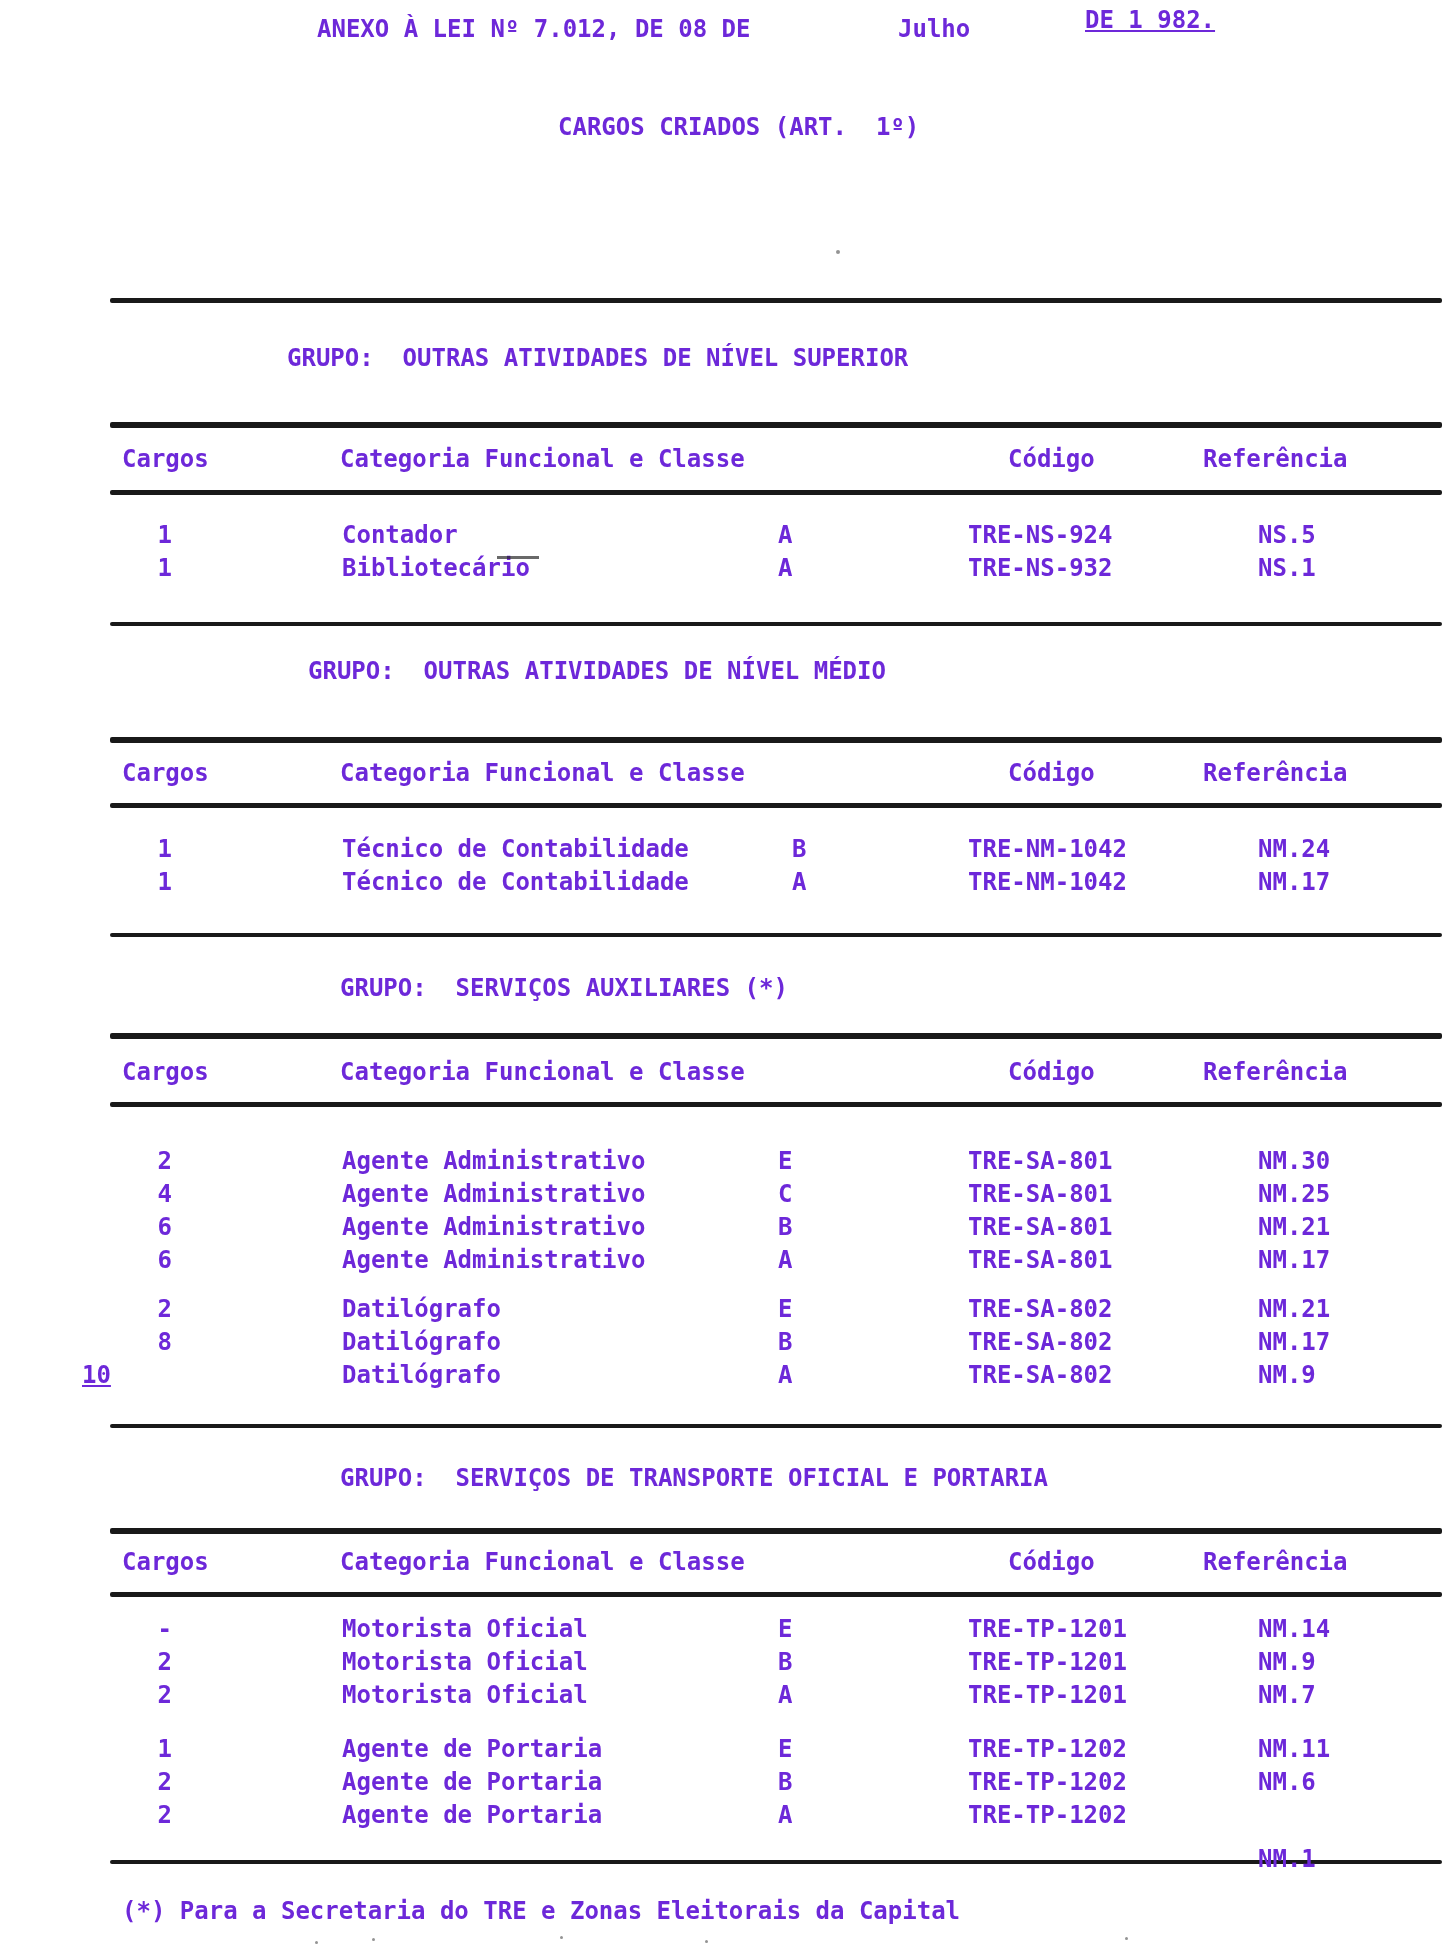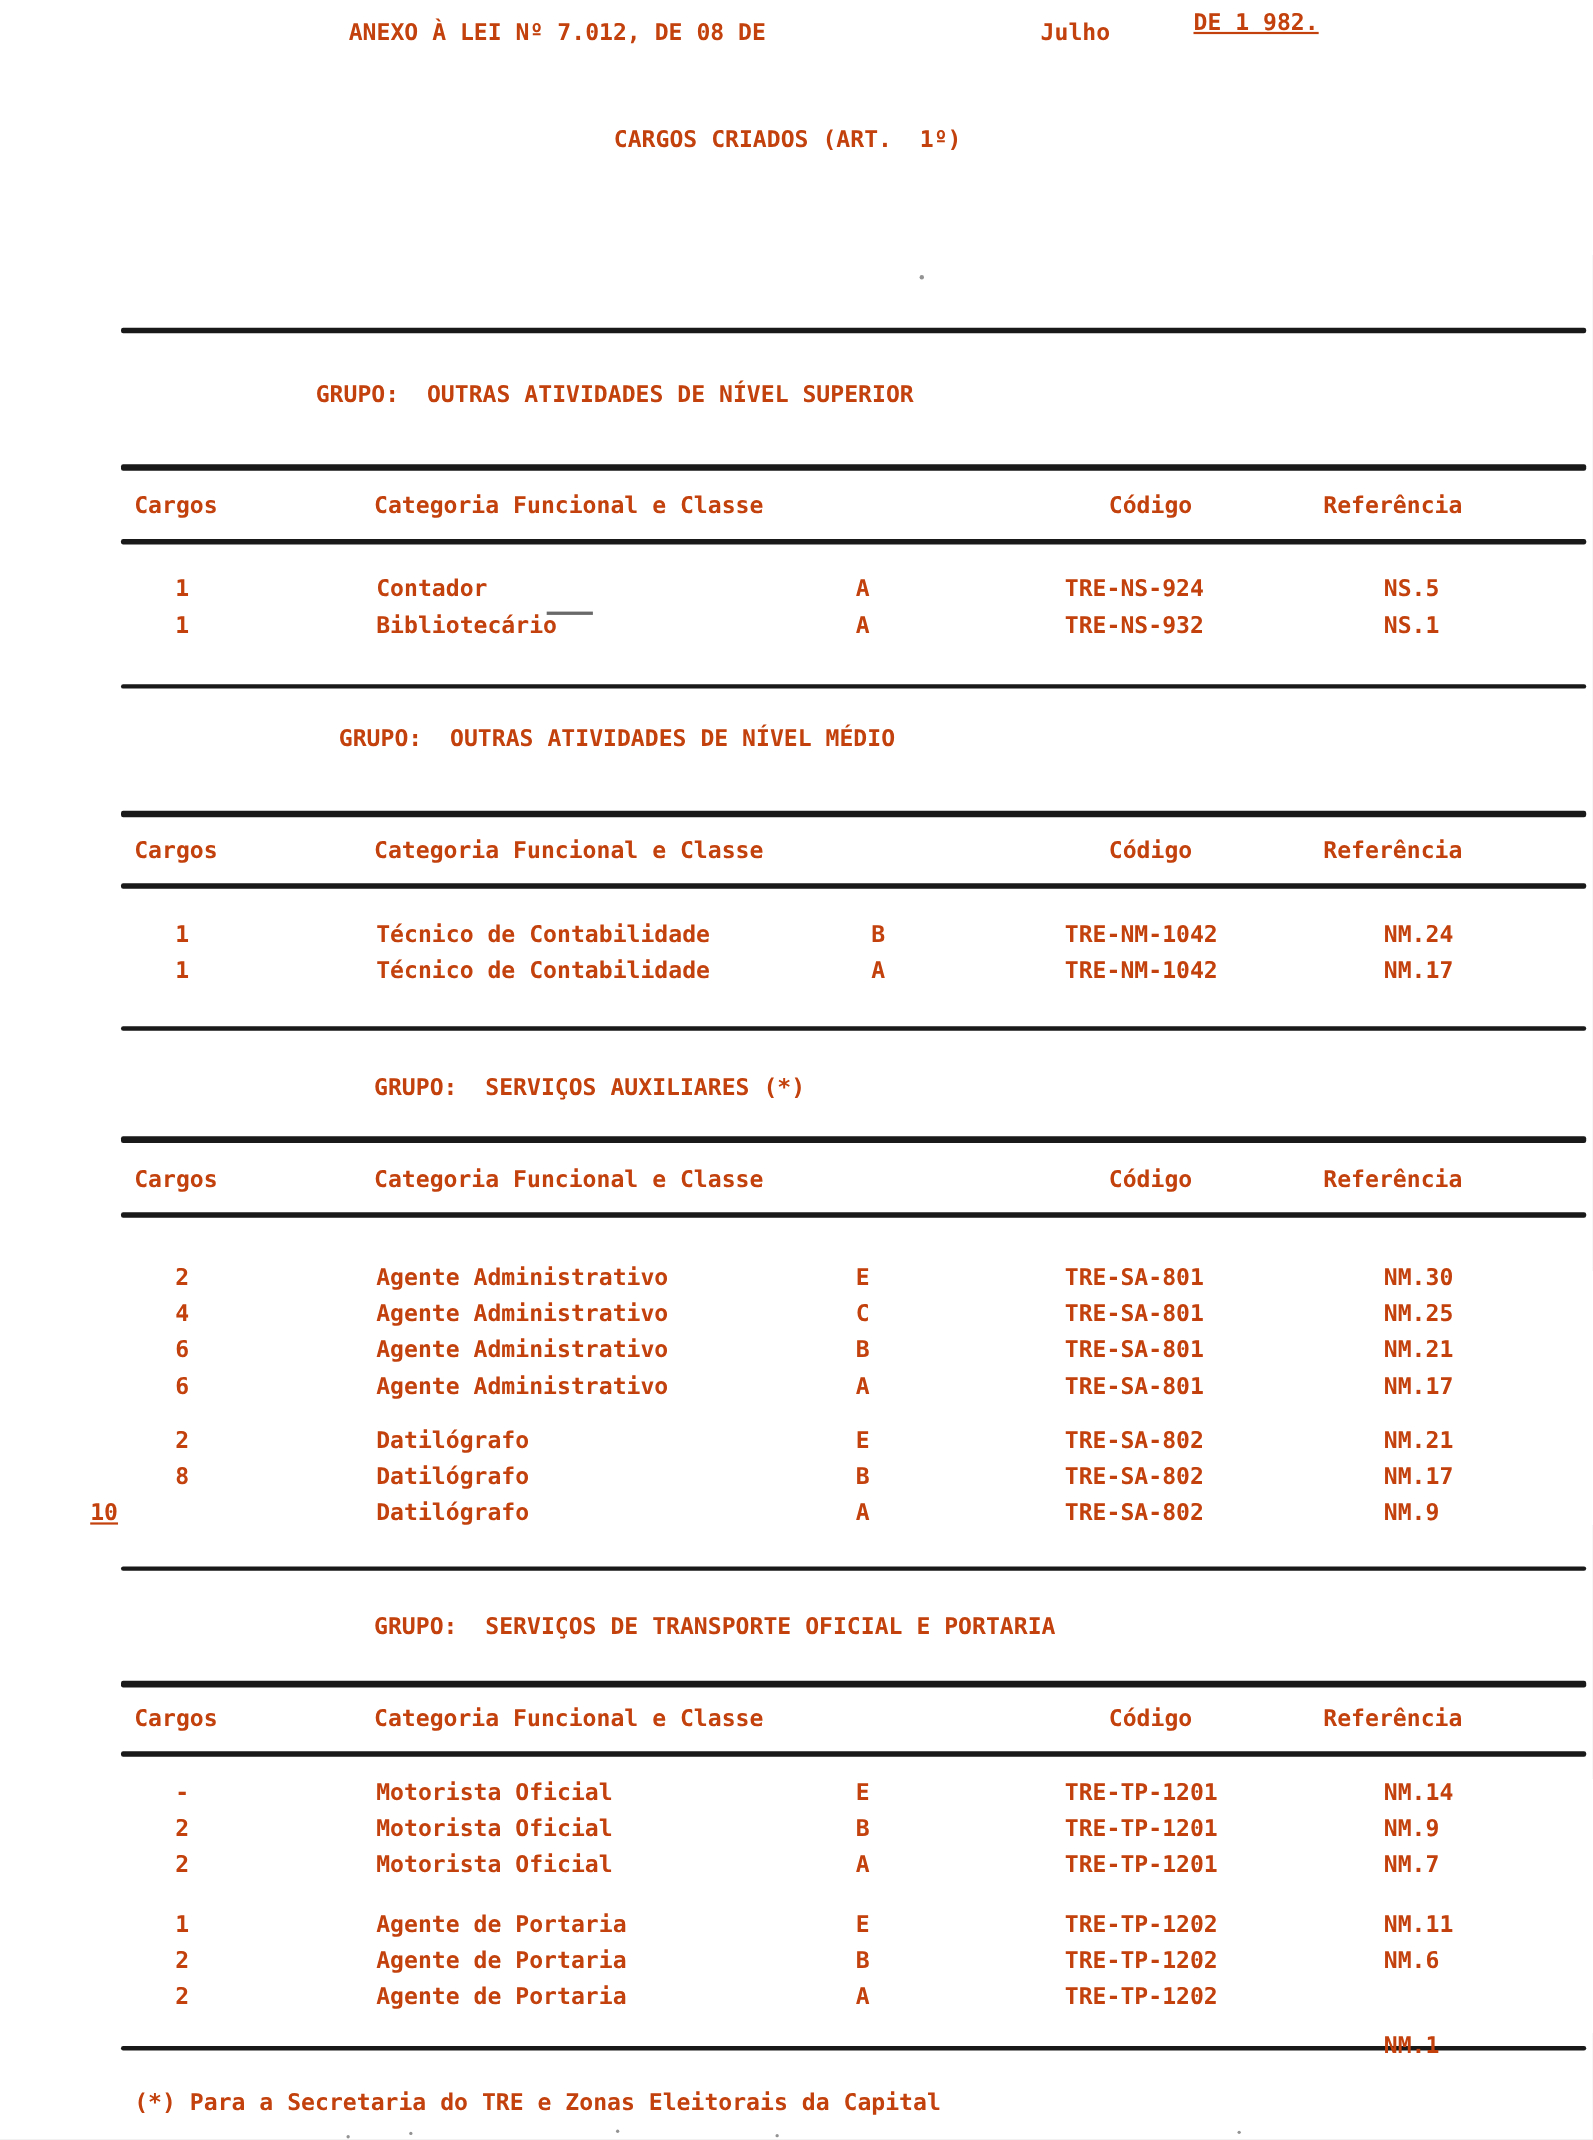--- a/index.html
+++ b/index.html
@@ -3,36 +3,36 @@
 <meta charset="utf-8">
 <style>
   html,body{margin:0;padding:0;background:#e8e8e8;}
   .page{
     position:relative;
     width:1448px;height:1945px;
     margin:0 auto;
     background:#ffffff;
     font-family:"DejaVu Sans Mono","Liberation Mono",monospace;
     font-weight:700;
-    font-size:21px;
-    color:#c2410c;
+    font-size:24px;
+    color:#6d28d9;
     overflow:hidden;
   }
   .abs{position:absolute;white-space:pre;line-height:32px;}
   .hr{position:absolute;left:110px;width:1332px;background:#191919;border-radius:2px;}
   .speck{position:absolute;background:#3a3a3a;opacity:.55;border-radius:50%;}
   .dash{position:absolute;background:#2a2a2a;opacity:.7;}
 </style>
 </head>
 <body>
 
 <div class="page">
 
   <span class="abs" style="left:317px;top:13px;">ANEXO À LEI Nº 7.012, DE 08 DE</span>
-  <span class="abs" style="left:898px;top:13px;margin-left:48px;">Julho</span>
+  <span class="abs" style="left:898px;top:13px;">Julho</span>
   <span class="abs" style="left:1085px;top:4px;text-decoration:underline;">DE 1 982.</span>
   <span class="abs" style="left:558px;top:111px;">CARGOS CRIADOS (ART.  1º)</span>
 
   <div class="hr" style="top:298px;height:5px;"></div>
 
   <div id="tables">
       <span class="abs" style="left:287px;top:342px;">GRUPO:  OUTRAS ATIVIDADES DE NÍVEL SUPERIOR</span>
       <div class="hr" style="top:422px;height:6px;"></div>
       <div class="hr" style="top:490px;height:5px;"></div>
       <div class="hr" style="top:622px;height:4px;"></div>

